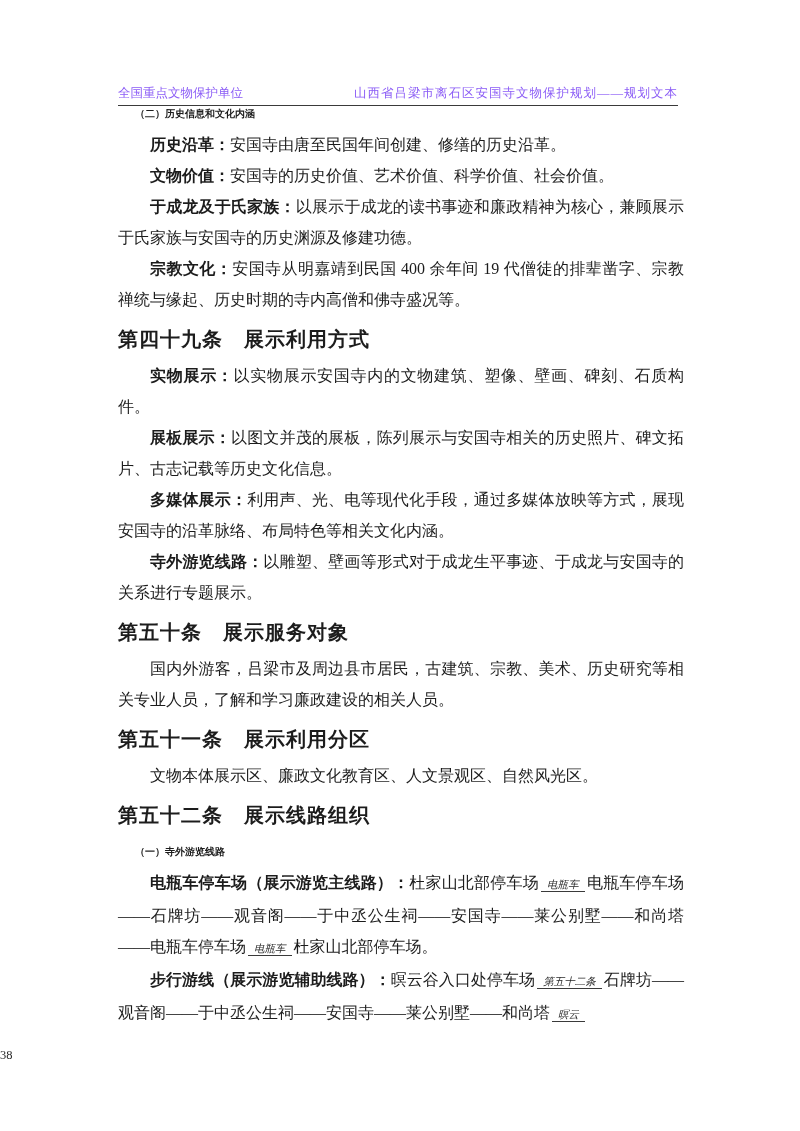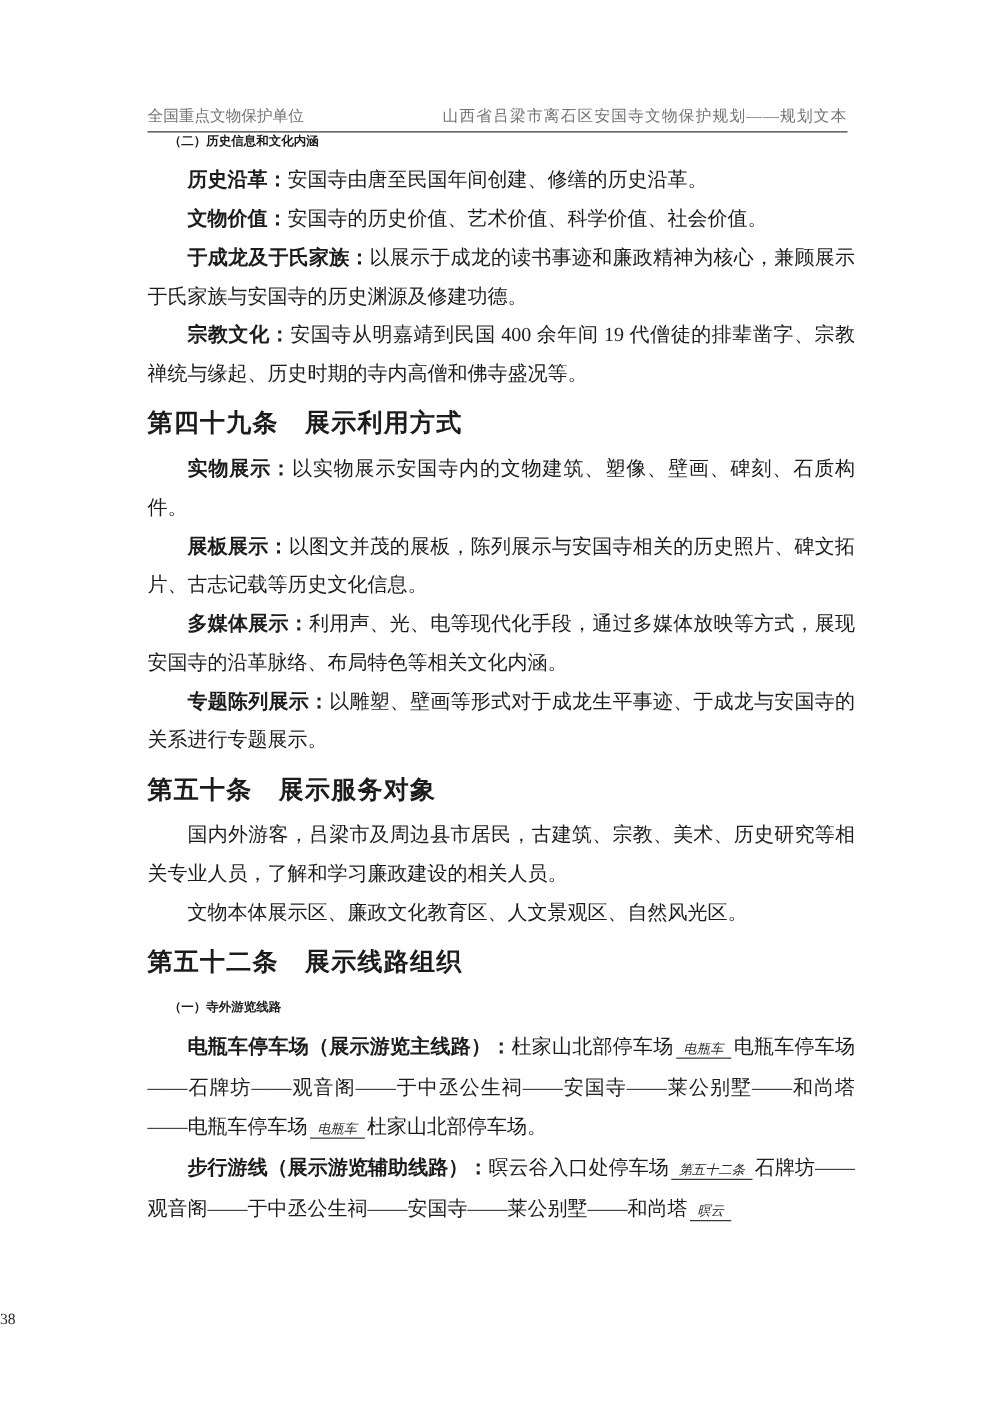--- a/index.html
+++ b/index.html
@@ -18,21 +18,21 @@
     position: absolute;
     top: 57px;
     left: 118px;
     right: 122px;
     display: flex;
     justify-content: space-between;
     align-items: flex-end;
     border-bottom: 1.5px solid #3a3a3a;
     padding-bottom: 3px;
     font-size: 12.5px;
-    color: #737373;
+    color: #8b5cf6;
   }
   .header .hdr-right { letter-spacing: 1px; margin-top: 28px; }
   .content {
     position: absolute;
     top: 98px;
     left: 118px;
     width: 566px;
   }
   .para {
     font-size: 16px;
@@ -101,26 +101,27 @@
     <p class="para"><span class="lead">宗教文化：</span><span>安国寺从明嘉靖到民国 400 余年间 19 代僧徒的排辈凿字、宗教禅统与缘起、历史时期的寺内高僧和佛寺盛况等。</span></p>
 
     <div class="article-heading">第四十九条　展示利用方式</div>
 
     <p class="para"><span class="lead">实物展示：</span><span>以实物展示安国寺内的文物建筑、塑像、壁画、碑刻、石质构件。</span></p>
 
     <p class="para"><span class="lead">展板展示：</span><span>以图文并茂的展板，陈列展示与安国寺相关的历史照片、碑文拓片、古志记载等历史文化信息。</span></p>
 
     <p class="para"><span class="lead">多媒体展示：</span><span>利用声、光、电等现代化手段，通过多媒体放映等方式，展现安国寺的沿革脉络、布局特色等相关文化内涵。</span></p>
 
-    <p class="para"><span class="lead">专题陈列展示：</span><span>以雕塑、壁画等形式对于成龙生平事迹、于成龙与安国寺的关系进行专题展示。</span></p>
+    <p class="para"><span class="lead">寺外游览线路：</span><span>以雕塑、壁画等形式对于成龙生平事迹、于成龙与安国寺的关系进行专题展示。</span></p>
 
     <div class="article-heading">第五十条　展示服务对象</div>
 
     <p class="para">国内外游客，吕梁市及周边县市居民，古建筑、宗教、美术、历史研究等相关专业人员，了解和学习廉政建设的相关人员。</p>
 
+    <div class="article-heading">第五十一条　展示利用分区</div>
 
     <p class="para">文物本体展示区、廉政文化教育区、人文景观区、自然风光区。</p>
 
     <div class="article-heading">第五十二条　展示线路组织</div>
 
     <div class="sub-heading">（一）寺外游览线路</div>
 
     <p class="para"><span class="lead">电瓶车停车场（展示游览主线路）：</span><span>杜家山北部停车场</span><span class="route-note">电瓶车</span><span>电瓶车停车场——石牌坊——观音阁——于中丞公生祠——安国寺——莱公别墅——和尚塔——电瓶车停车场</span><span class="route-note">电瓶车</span><span>杜家山北部停车场。</span></p>
 
     <p class="para"><span class="lead">步行游线（展示游览辅助线路）：</span><span>暝云谷入口处停车场</span><span class="route-note">第五十二条</span><span>石牌坊——观音阁——于中丞公生祠——安国寺——莱公别墅——和尚塔</span><span class="route-note">暝云</span></p>

